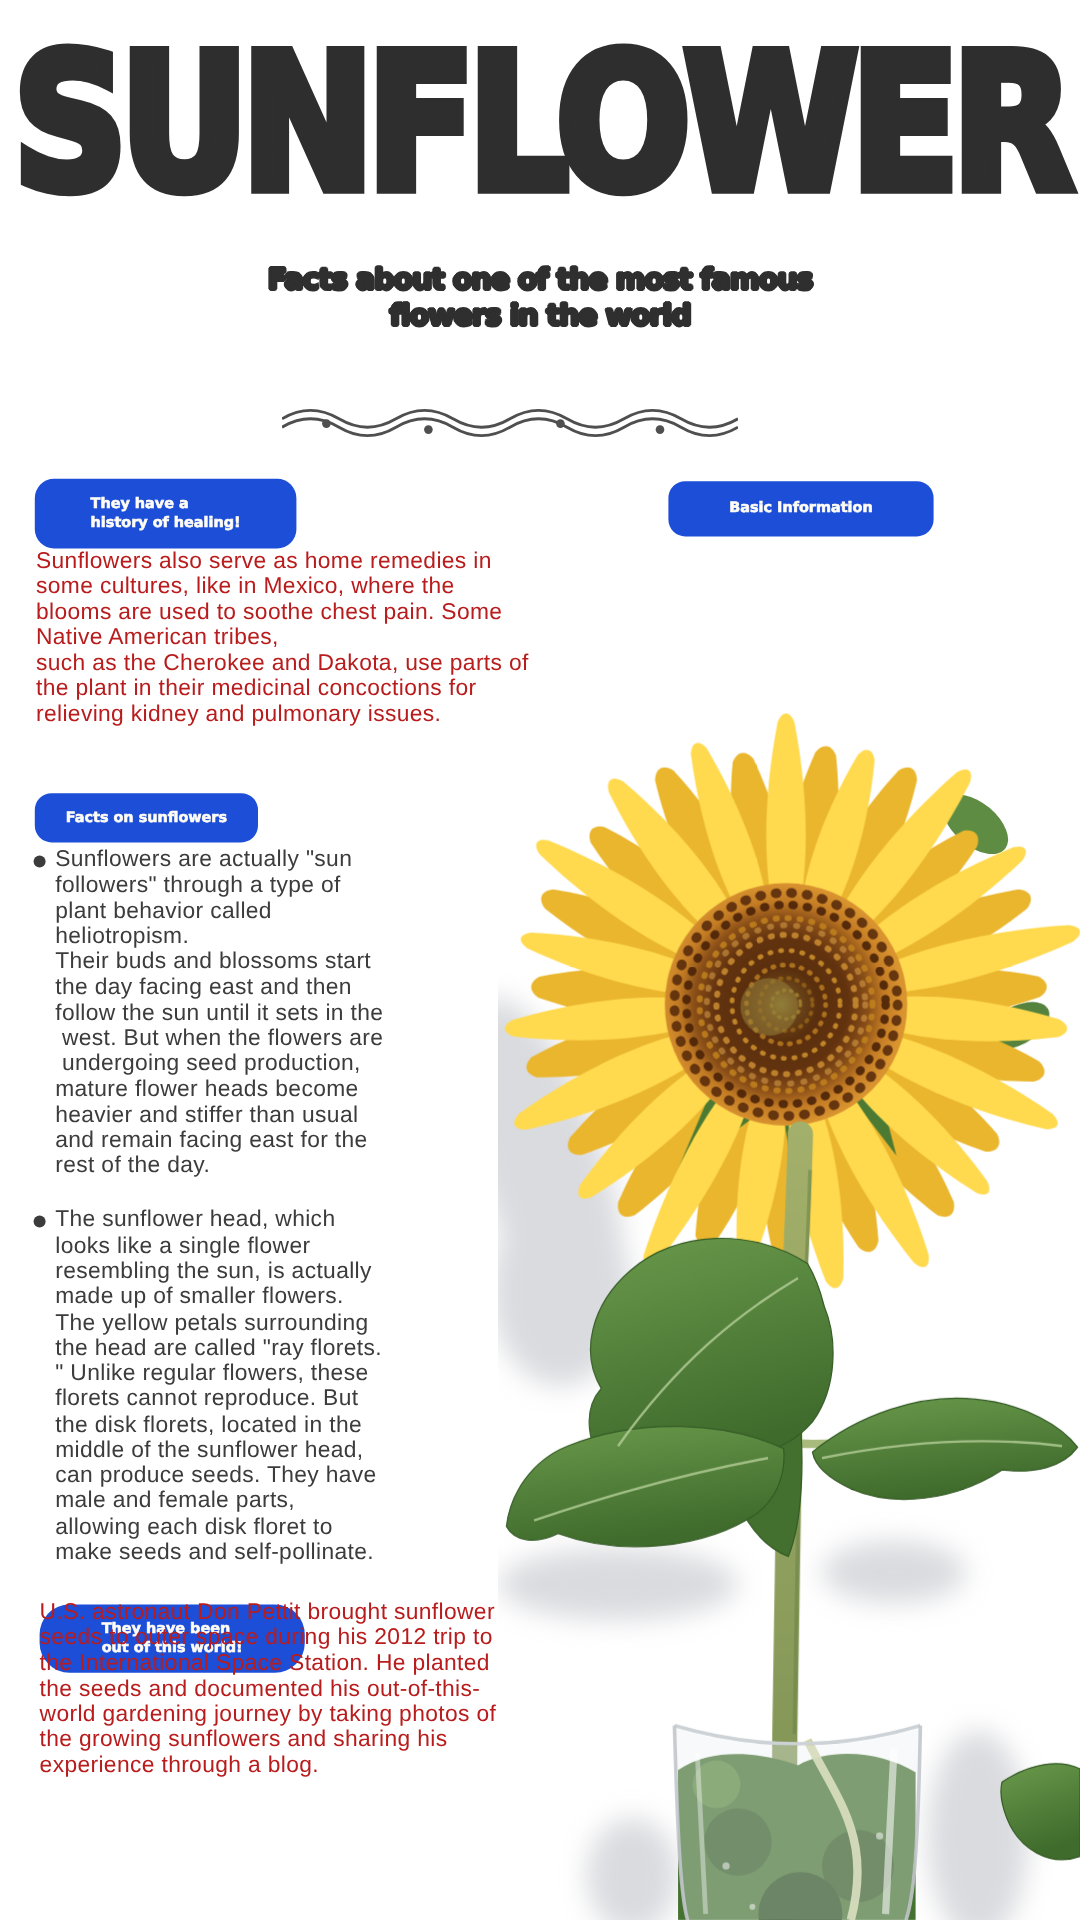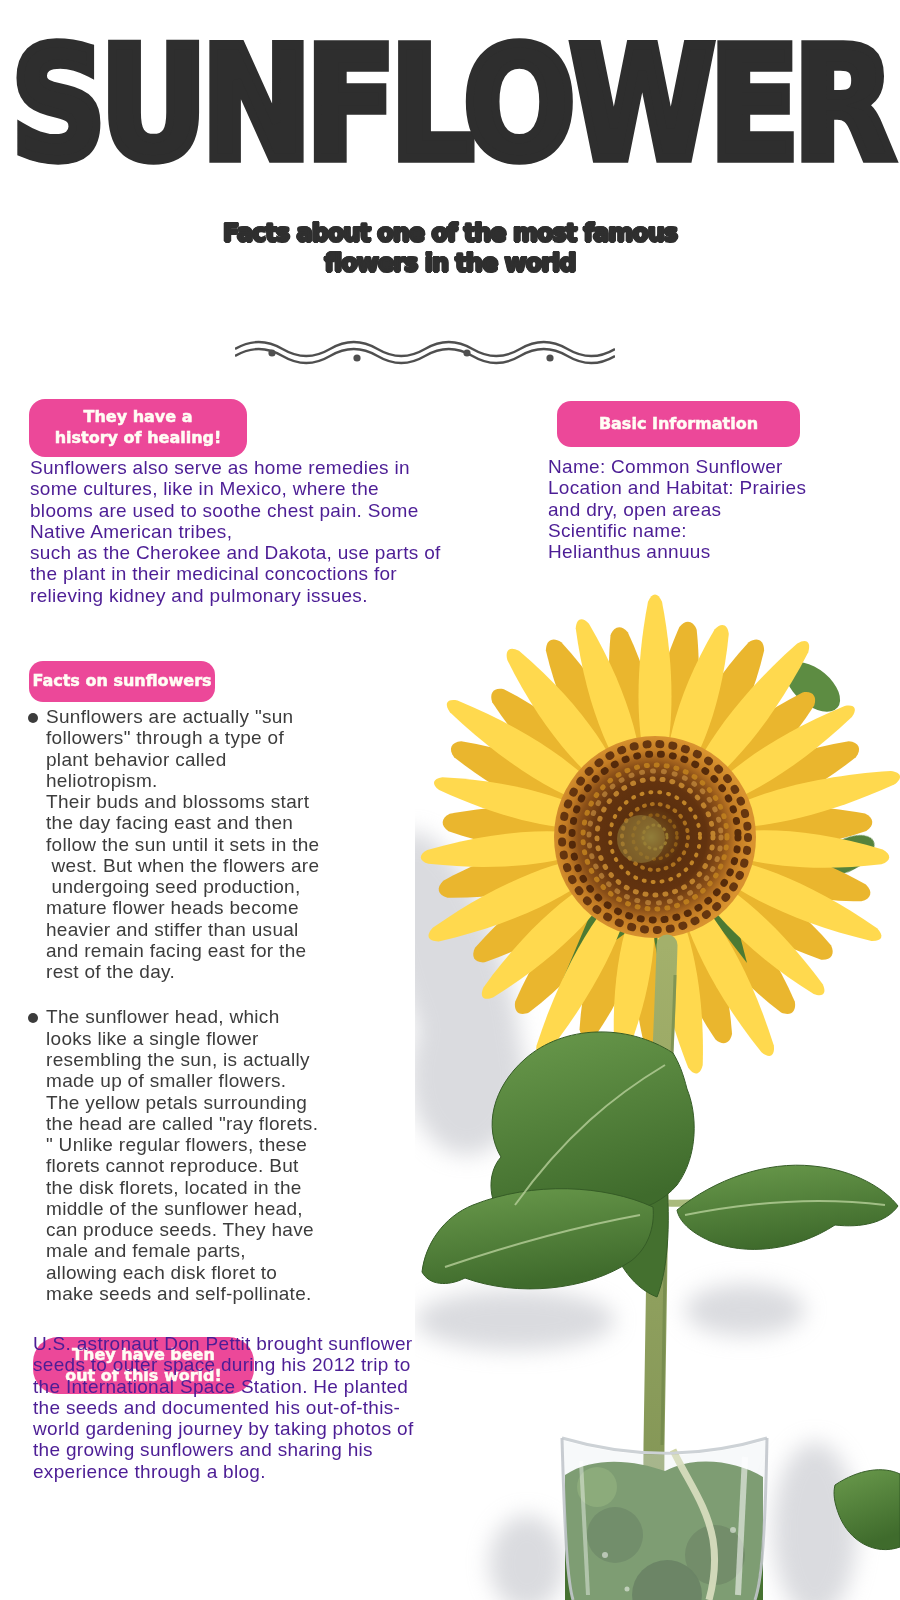--- a/index.html
+++ b/index.html
@@ -16,32 +16,32 @@
          transform:scaleY(1.18);transform-origin:center top;}
   .subtitle{position:absolute;top:218px;left:0;width:900px;text-align:center;
          font-family:"DejaVu Sans",sans-serif;font-weight:bold;
          font-size:24px;line-height:1.25;letter-spacing:-1px;color:#2f2f2f;
          -webkit-text-stroke:2px #2f2f2f;
          text-shadow:1.5px 0 #2f2f2f,-1.5px 0 #2f2f2f,0 1.5px #2f2f2f,0 -1.5px #2f2f2f;
          white-space:pre-line;}
   .divider{position:absolute;top:338px;left:235px;}
 
   
-  .badge{position:absolute;background:#ec4899;color:#fffdf4;border-radius:16px;
-         font-family:"DejaVu Sans",sans-serif;font-weight:bold;font-size:16px;
-         line-height:1.3;text-align:center;white-space:pre-line;
+  .badge{position:absolute;background:#1d4ed8;color:#fffdf4;border-radius:16px;
+         font-family:"DejaVu Sans",sans-serif;font-weight:bold;font-size:12px;
+         line-height:1.3;text-align:left;white-space:pre-line;
          display:flex;align-items:center;justify-content:center;
          -webkit-text-stroke:0.5px #fffdf4;}
   .badge.healing{left:29px;top:399px;width:218px;height:58px;}
-  .badge.basic{left:557px;top:401px;width:243px;height:46px;border-radius:14px;}
+  .badge.basic{left:557px;top:401px;width:221px;height:46px;border-radius:14px;}
   .badge.facts{left:29px;top:661px;width:186px;height:41px;border-radius:14px;}
   .badge.space{left:33px;top:1337px;width:221px;height:57px;border-radius:25px;}
 
   
-  .copy{position:absolute;color:#4c1d95;font-size:19px;line-height:1.12;
+  .copy{position:absolute;color:#b91c1c;font-size:19px;line-height:1.12;
         letter-spacing:.3px;white-space:pre-wrap;}
   .copy.healing{left:30px;top:457px;width:460px;}
   .copy.basic{left:548px;top:456px;width:340px;}
   .copy.space{left:33px;top:1333px;width:470px;}
 
   .bullets{position:absolute;left:28px;top:706px;width:432px;}
   .bullet{display:flex;margin-bottom:24px;}
   .bullet .dot{width:10px;height:10px;border-radius:50%;background:#3c3c3c;
                flex:0 0 10px;margin:7px 8px 0 0;}
   .bullet .btext{color:#3c3c3c;font-size:19px;line-height:1.12;letter-spacing:.3px;
@@ -76,25 +76,20 @@
 history of healing!</div>
   <div class="copy healing">Sunflowers also serve as home remedies in
 some cultures, like in Mexico, where the
 blooms are used to soothe chest pain. Some
 Native American tribes,
 such as the Cherokee and Dakota, use parts of
 the plant in their medicinal concoctions for
 relieving kidney and pulmonary issues.</div>
 
   <div class="badge basic">Basic Information</div>
-  <div class="copy basic">Name: Common Sunflower
-Location and Habitat: Prairies
-and dry, open areas
-Scientific name:
-Helianthus annuus</div>
 
   <div class="badge facts">Facts on sunflowers</div>
 
   <div class="bullets">
     <div class="bullet">
       <span class="dot"></span>
       <div class="btext">Sunflowers are actually "sun
 followers" through a type of
 plant behavior called
 heliotropism.

